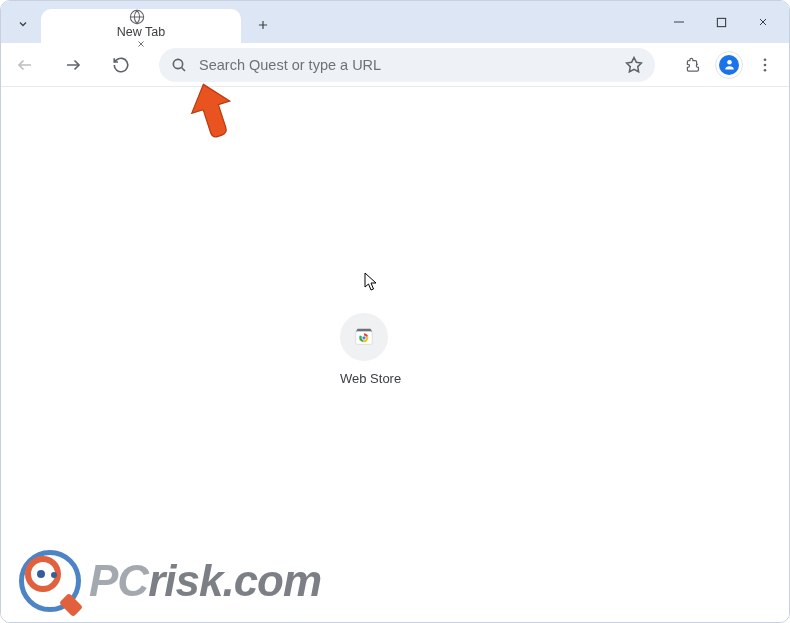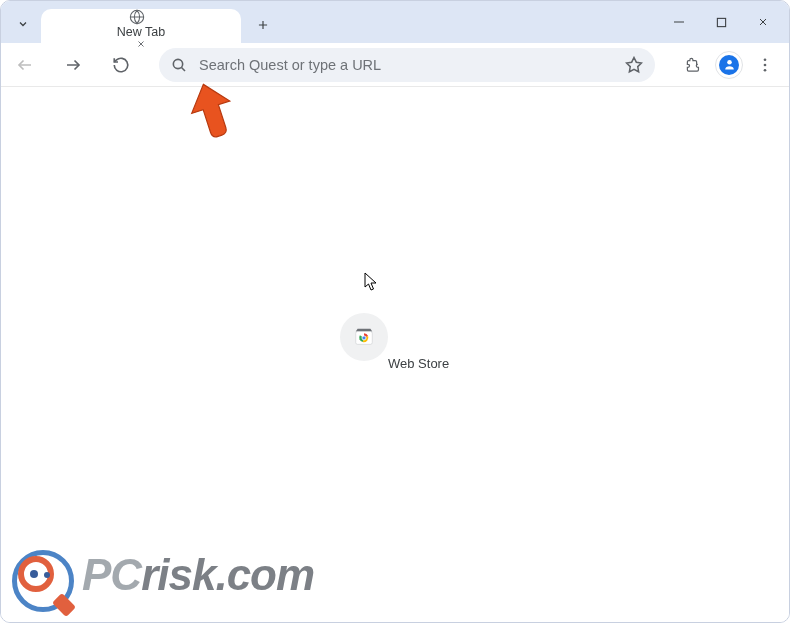--- a/index.html
+++ b/index.html
@@ -195,22 +195,22 @@
       position: absolute;
       top: 226px;
       left: 50%;
       transform: translateX(-50%);
       display: flex;
       gap: 20px;
     }
     .shortcut {
       width: 110px;
       display: flex;
-      flex-direction: row;
-      align-items: flex-end;
+      flex-direction: column;
+      align-items: flex-start;
       cursor: pointer;
     }
     .shortcut-icon {
       width: 48px;
       height: 48px;
       border-radius: 50%;
       background: #f0f1f2;
       display: flex;
       align-items: center;
       justify-content: center;
@@ -237,22 +237,23 @@
       left: 363px;
       top: 185px;
       pointer-events: none;
       z-index: 50;
     }
     
     
     .watermark {
       position: absolute;
       bottom: 10px;
-      left: 11px;
-      display: flex;
+      left: 18px;
+      display: flex;
+      align-items: center;
       opacity: 0.9;
     }
     .wm-logo {
       width: 62px;
       height: 62px;
       position: relative;
     }
     .wm-circle-outer {
       position: absolute;
       width: 62px;

